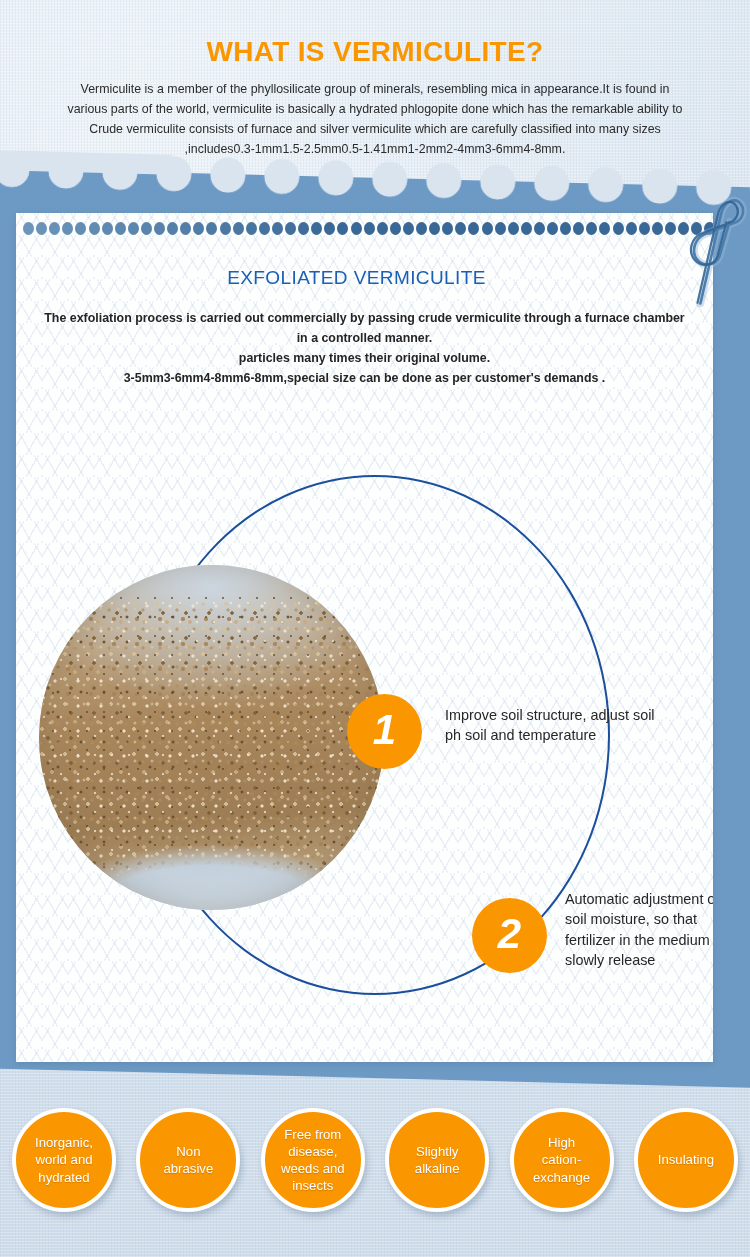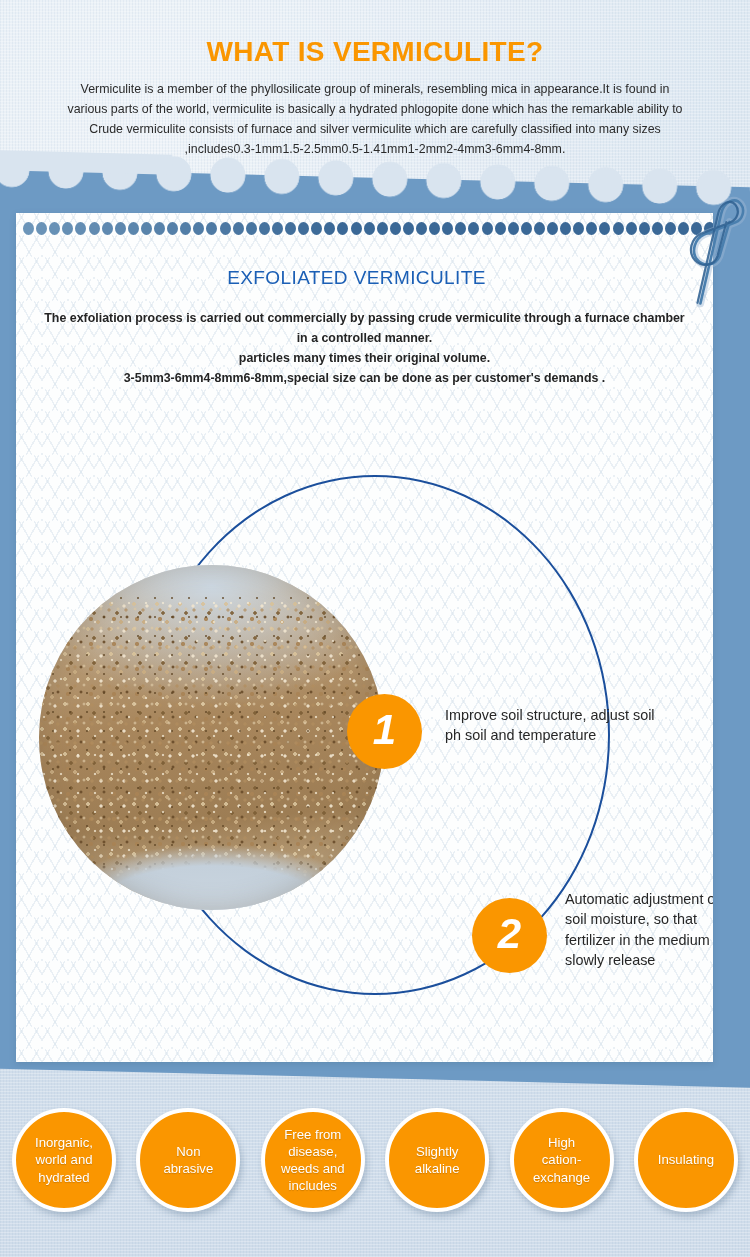--- a/index.html
+++ b/index.html
@@ -454,21 +454,21 @@
         <div>
           <span class="ln">Non</span>
           <span class="ln">abrasive</span>
         </div>
       </div>
       <div class="badge">
         <div>
           <span class="ln">Free from</span>
           <span class="ln">disease,</span>
           <span class="ln">weeds and</span>
-          <span class="ln">includes</span>
+          <span class="ln">insects</span>
         </div>
       </div>
       <div class="badge">
         <div>
           <span class="ln">Slightly</span>
           <span class="ln">alkaline</span>
         </div>
       </div>
       <div class="badge">
         <div>

